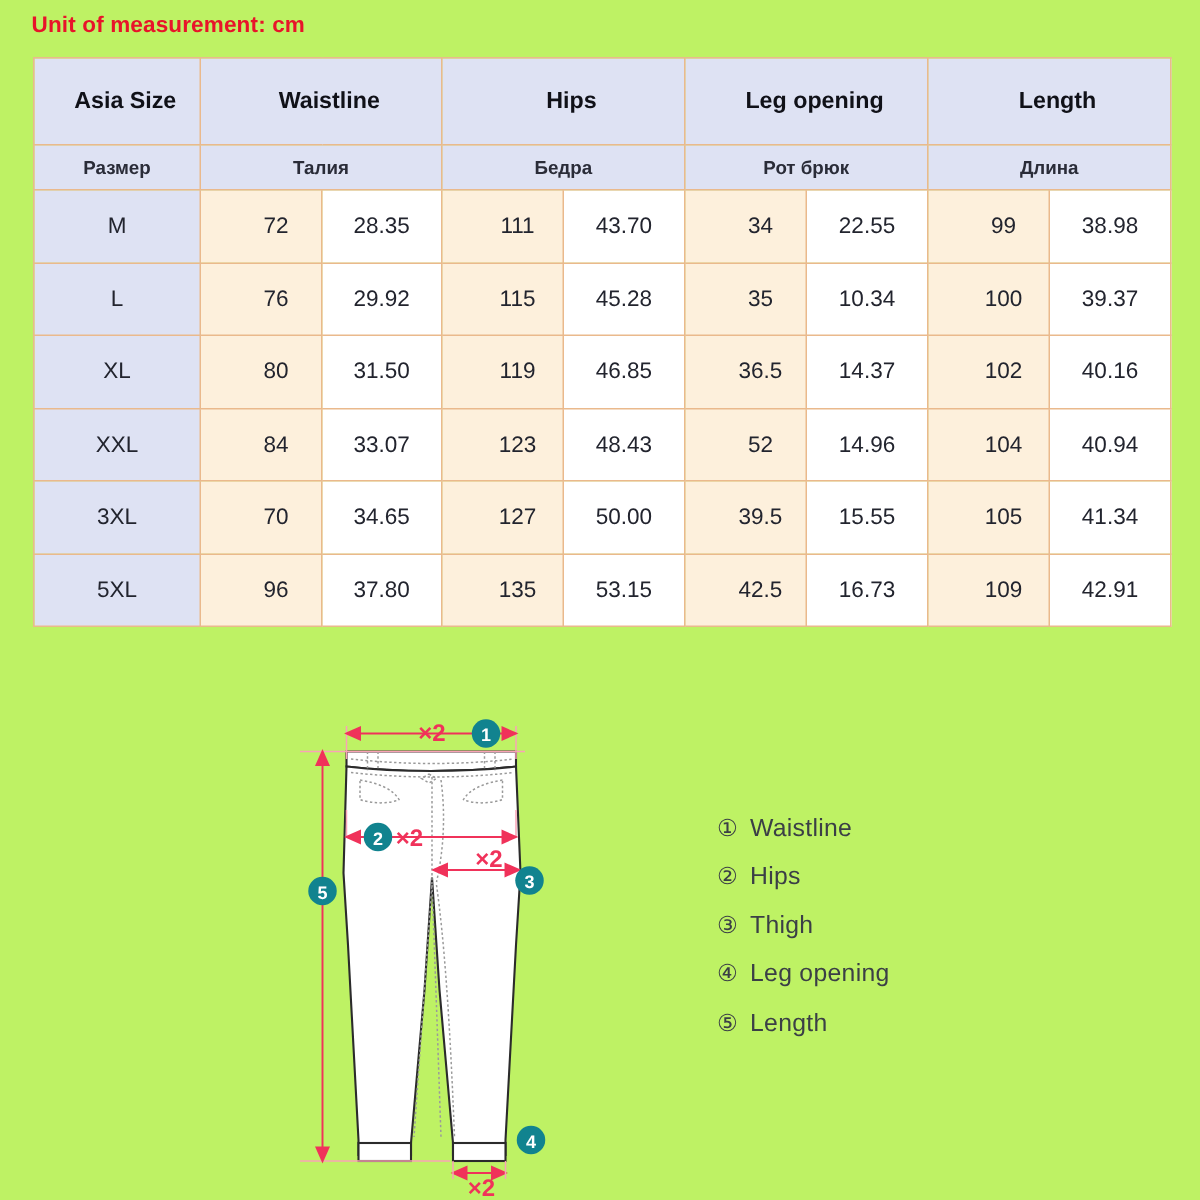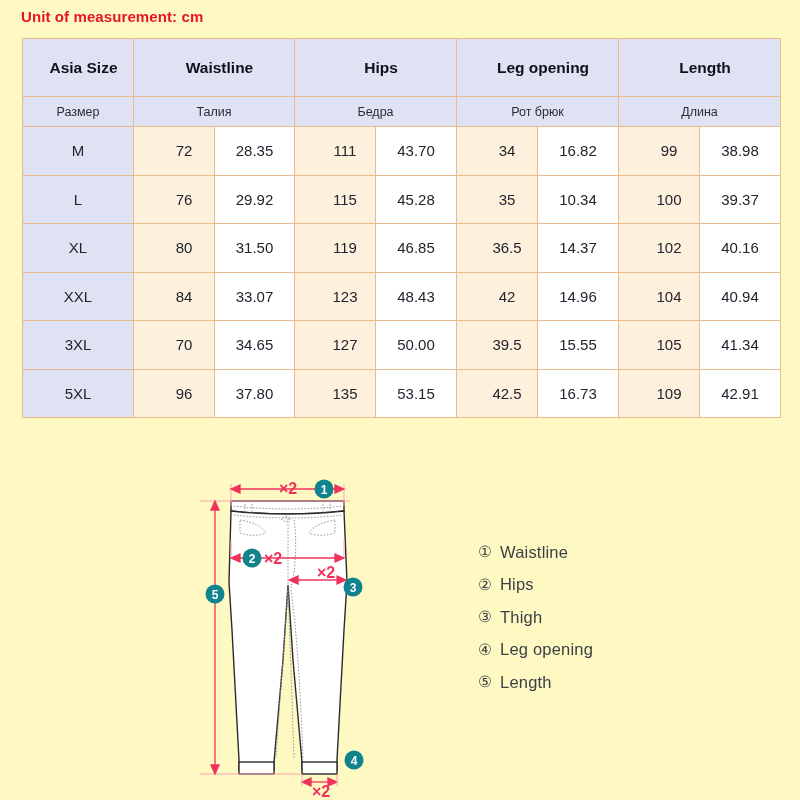--- a/index.html
+++ b/index.html
@@ -6,21 +6,21 @@
   html, body {
     margin: 0; padding: 0;
     width: 800px; height: 800px;
     background: #ffffff;
     font-family: "Liberation Sans", sans-serif;
     overflow: hidden;
   }
   #page {
     position: relative;
     width: 800px; height: 800px;
-    background: #fef9c3;
+    background: #bef264;
   }
 
   
   #unit-title {
     position: absolute;
     left: 21px; top: 8px;
     font-size: 15px;
     font-weight: bold;
     color: #e8142a;
     letter-spacing: 0.1px;
@@ -50,21 +50,21 @@
     font-size: 15.5px;
     font-weight: bold;
     color: #101118;
     padding-left: 11px;
   }
   
   #size-table thead tr.hrow2 th {
     height: 30px;
     background: #dee2f3;
     font-size: 12.5px;
-    font-weight: normal;
+    font-weight: bold;
     color: #2a2c38;
   }
   
   #size-table tbody tr { height: 48.5px; }
   #size-table tbody td { font-size: 15px; }
   #size-table tbody td.size-cell {
     background: #dee2f3;
     font-size: 15px;
   }
   #size-table tbody td.cm-cell { background: #fdf0dc; padding-left: 20px; }
@@ -139,21 +139,21 @@
       </tr>
     </thead>
     <tbody id="table-body">
         <tr>
           <td class="size-cell">M</td>
           <td class="cm-cell">72</td>
           <td class="in-cell">28.35</td>
           <td class="cm-cell">111</td>
           <td class="in-cell">43.70</td>
           <td class="cm-cell">34</td>
-          <td class="in-cell">16.82</td>
+          <td class="in-cell">22.55</td>
           <td class="cm-cell">99</td>
           <td class="in-cell">38.98</td>
         </tr>
         <tr>
           <td class="size-cell">L</td>
           <td class="cm-cell">76</td>
           <td class="in-cell">29.92</td>
           <td class="cm-cell">115</td>
           <td class="in-cell">45.28</td>
           <td class="cm-cell">35</td>
@@ -171,21 +171,21 @@
           <td class="in-cell">14.37</td>
           <td class="cm-cell">102</td>
           <td class="in-cell">40.16</td>
         </tr>
         <tr>
           <td class="size-cell">XXL</td>
           <td class="cm-cell">84</td>
           <td class="in-cell">33.07</td>
           <td class="cm-cell">123</td>
           <td class="in-cell">48.43</td>
-          <td class="cm-cell">42</td>
+          <td class="cm-cell">52</td>
           <td class="in-cell">14.96</td>
           <td class="cm-cell">104</td>
           <td class="in-cell">40.94</td>
         </tr>
         <tr>
           <td class="size-cell">3XL</td>
           <td class="cm-cell">70</td>
           <td class="in-cell">34.65</td>
           <td class="cm-cell">127</td>
           <td class="in-cell">50.00</td>

